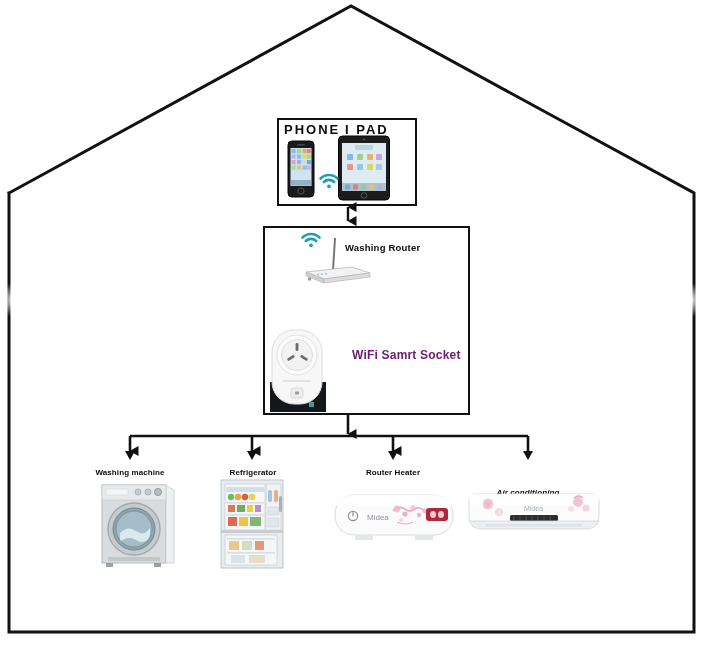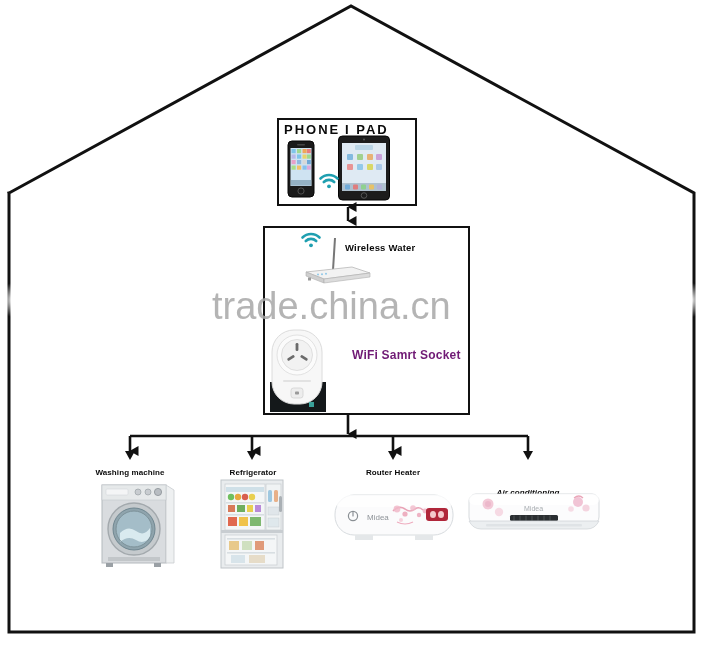--- a/index.html
+++ b/index.html
@@ -195,21 +195,21 @@
   <svg class="art" style="left:318px; top:172px;" width="22" height="18" viewBox="0 0 22 18" xmlns="http://www.w3.org/2000/svg">
     <g fill="none" stroke="#1f9fb0" stroke-width="2.6" stroke-linecap="round">
       <path d="M2.5 6.5 A12 12 0 0 1 19.5 6.5"></path>
       <path d="M5.8 10 A7.5 7.5 0 0 1 16.2 10"></path>
     </g>
     <circle cx="11" cy="14.3" r="1.9" fill="#1f9fb0"></circle>
   </svg>
 
   <div class="frame" id="router-box" style="left:263px; top:226px; width:207px; height:99px; border-bottom:none;"></div>
 
-  <div class="lbl lbl-router" style="left:345px; top:242px;">Wireless Water</div>
+  <div class="lbl lbl-router" style="left:345px; top:242px;">Washing Router</div>
 
   <svg class="art" style="left:300px; top:231px;" width="22" height="18" viewBox="0 0 22 18" xmlns="http://www.w3.org/2000/svg">
     <g fill="none" stroke="#1f9fb0" stroke-width="2.6" stroke-linecap="round">
       <path d="M2.5 6.5 A12 12 0 0 1 19.5 6.5"></path>
       <path d="M5.8 10 A7.5 7.5 0 0 1 16.2 10"></path>
     </g>
     <circle cx="11" cy="14.3" r="1.9" fill="#1f9fb0"></circle>
   </svg>
 
   <svg class="art" style="left:296px; top:236px;" width="80" height="52" viewBox="0 0 80 52" xmlns="http://www.w3.org/2000/svg">
@@ -347,21 +347,20 @@
       <line x1="60" y1="26.5" x2="60" y2="31.5"></line>
       <line x1="66" y1="26.5" x2="66" y2="31.5"></line>
       <line x1="72" y1="26.5" x2="72" y2="31.5"></line>
       <line x1="78" y1="26.5" x2="78" y2="31.5"></line>
       <line x1="84" y1="26.5" x2="84" y2="31.5"></line>
     </g>
     <path d="M3 32 q4 8 12 8 l106 0 q8 0 12 -8 z" fill="#eceff1" stroke="#d2d6d9" stroke-width="0.8"></path>
     <rect x="20" y="35" width="96" height="2.5" rx="1" fill="#dfe3e6"></rect>
   </svg>
 
-  <div class="watermark" id="wm-center" style="left:212px; top:285px;">trade.china.cn</div>
 
 
   <div class="wm-smear" style="left:0px; top:283px; width:26px; height:34px;
        background:radial-gradient(ellipse at center, rgba(255,255,255,0.95), rgba(255,255,255,0) 72%);"></div>
   <div class="wm-smear" style="left:678px; top:283px; width:26px; height:34px;
        background:radial-gradient(ellipse at center, rgba(255,255,255,0.95), rgba(255,255,255,0) 72%);"></div>
 
 </div>
 
 </body></html>

